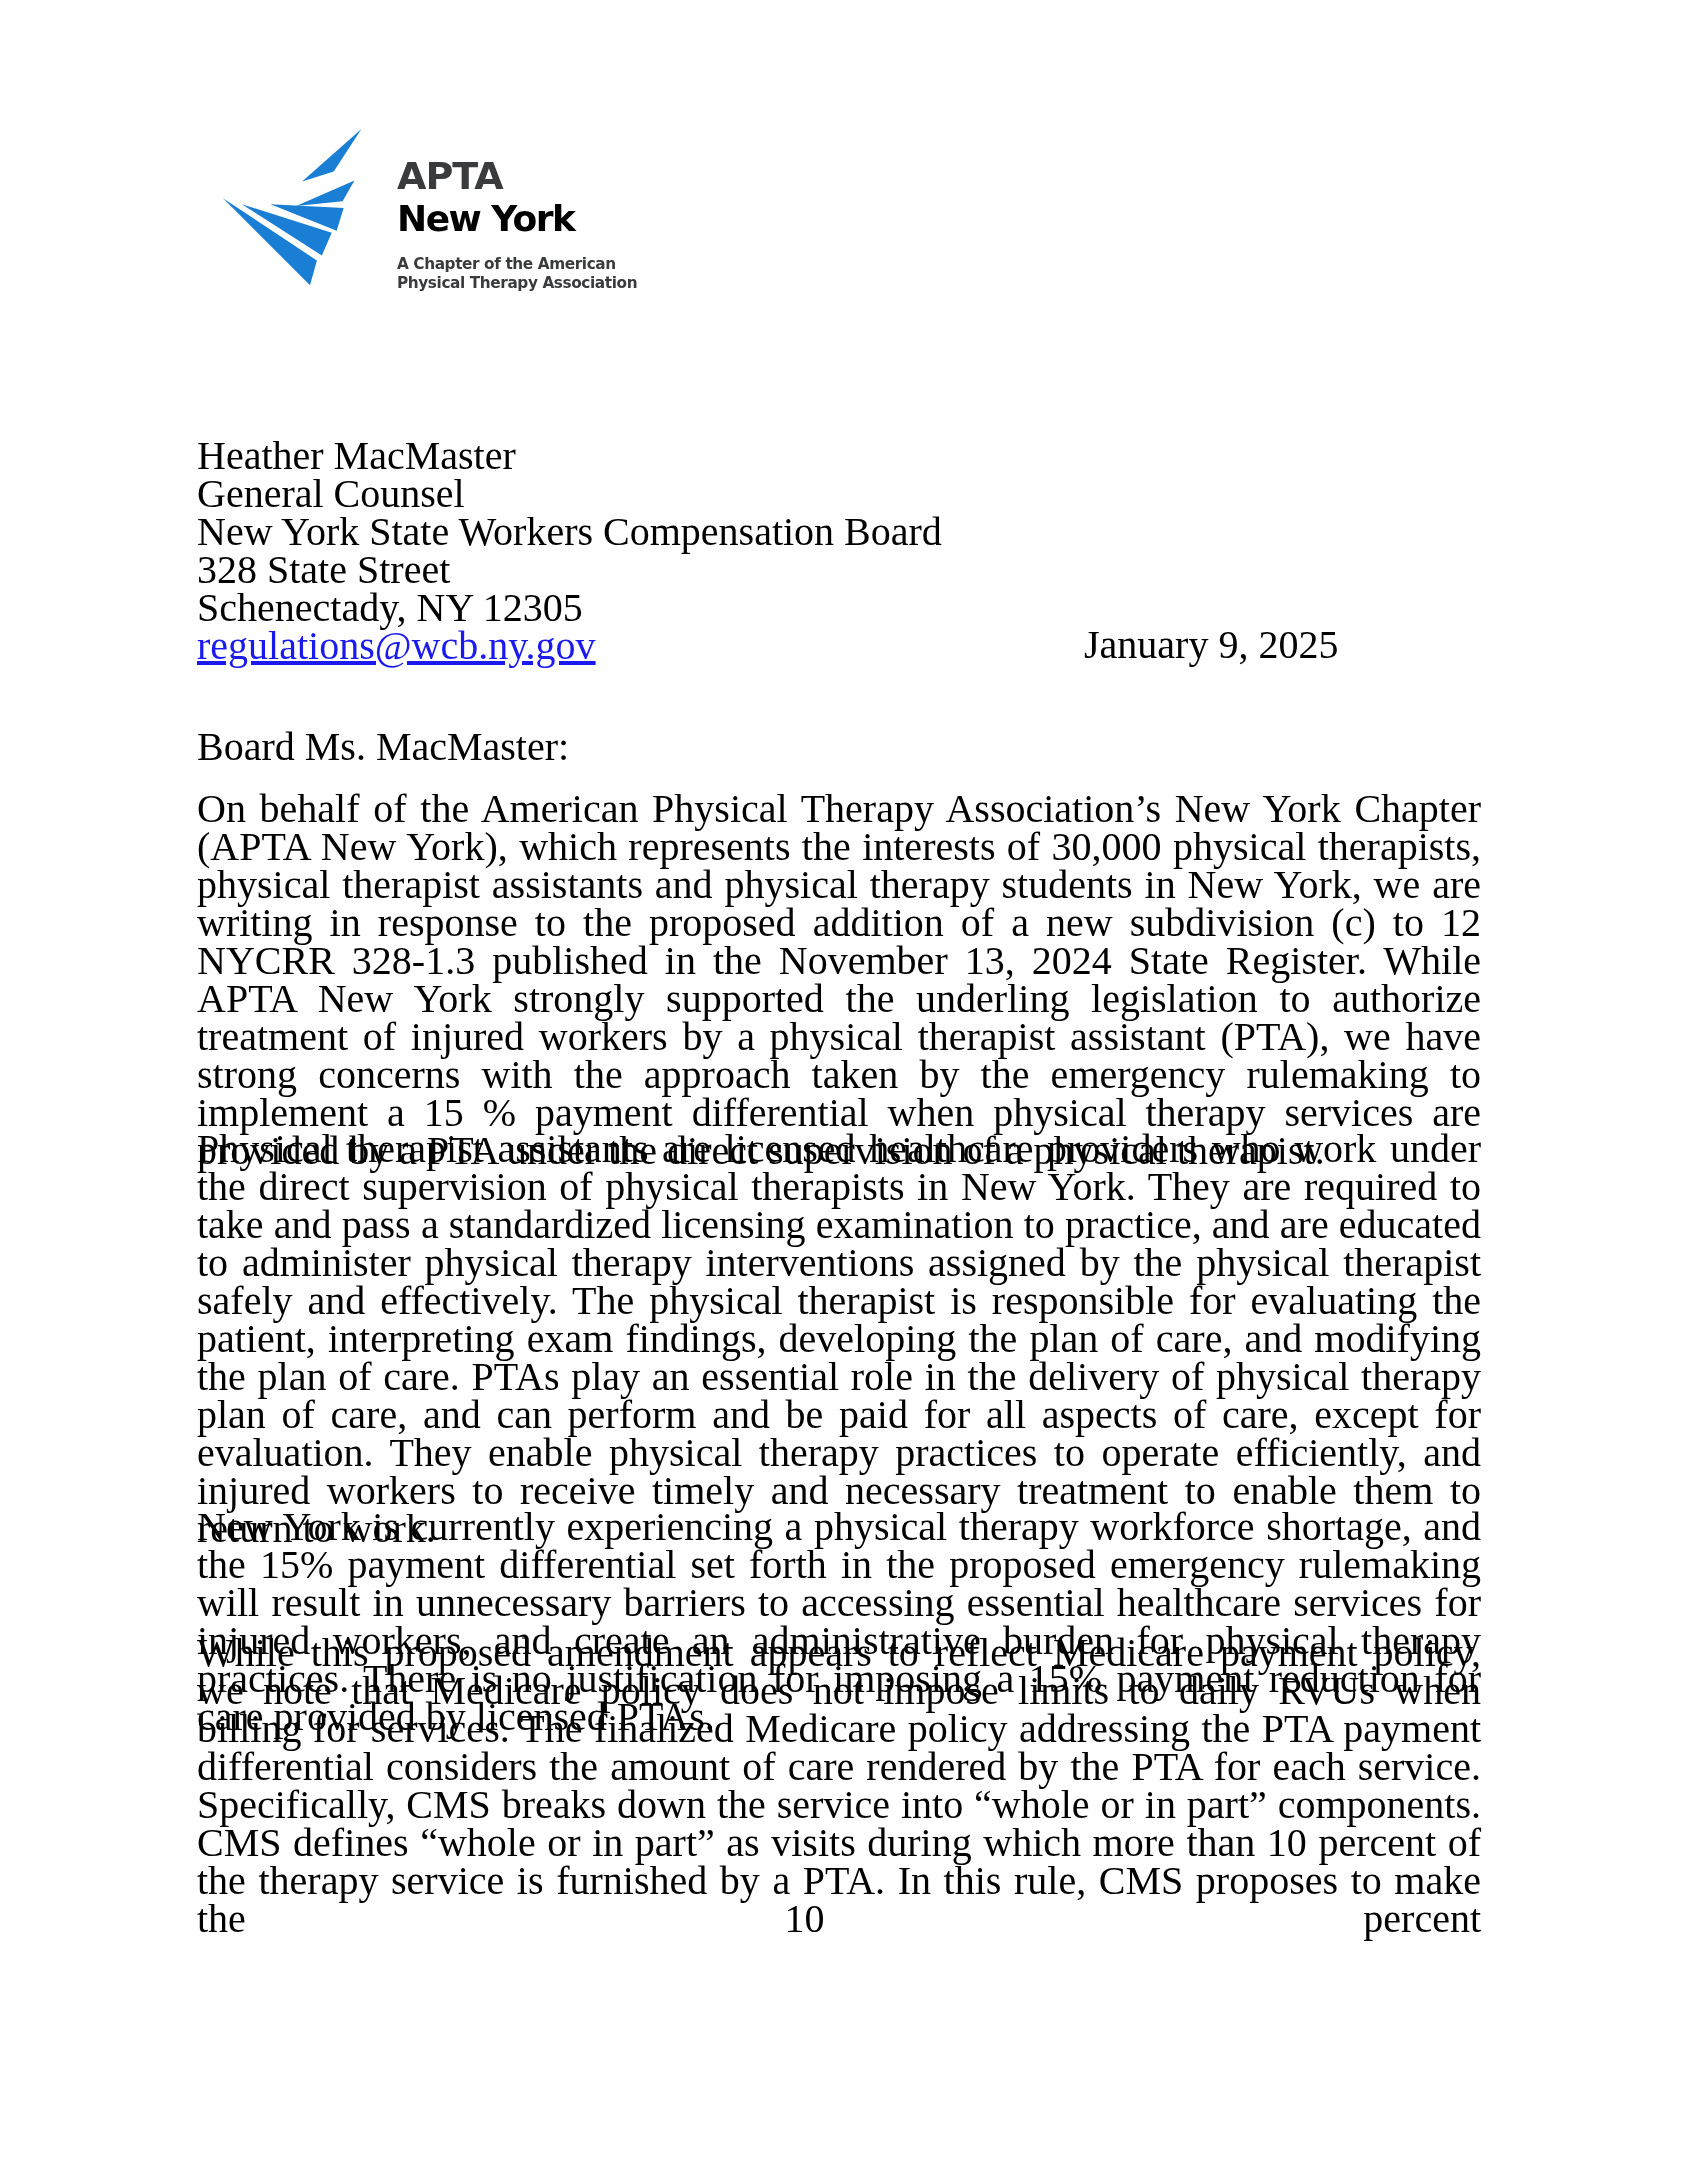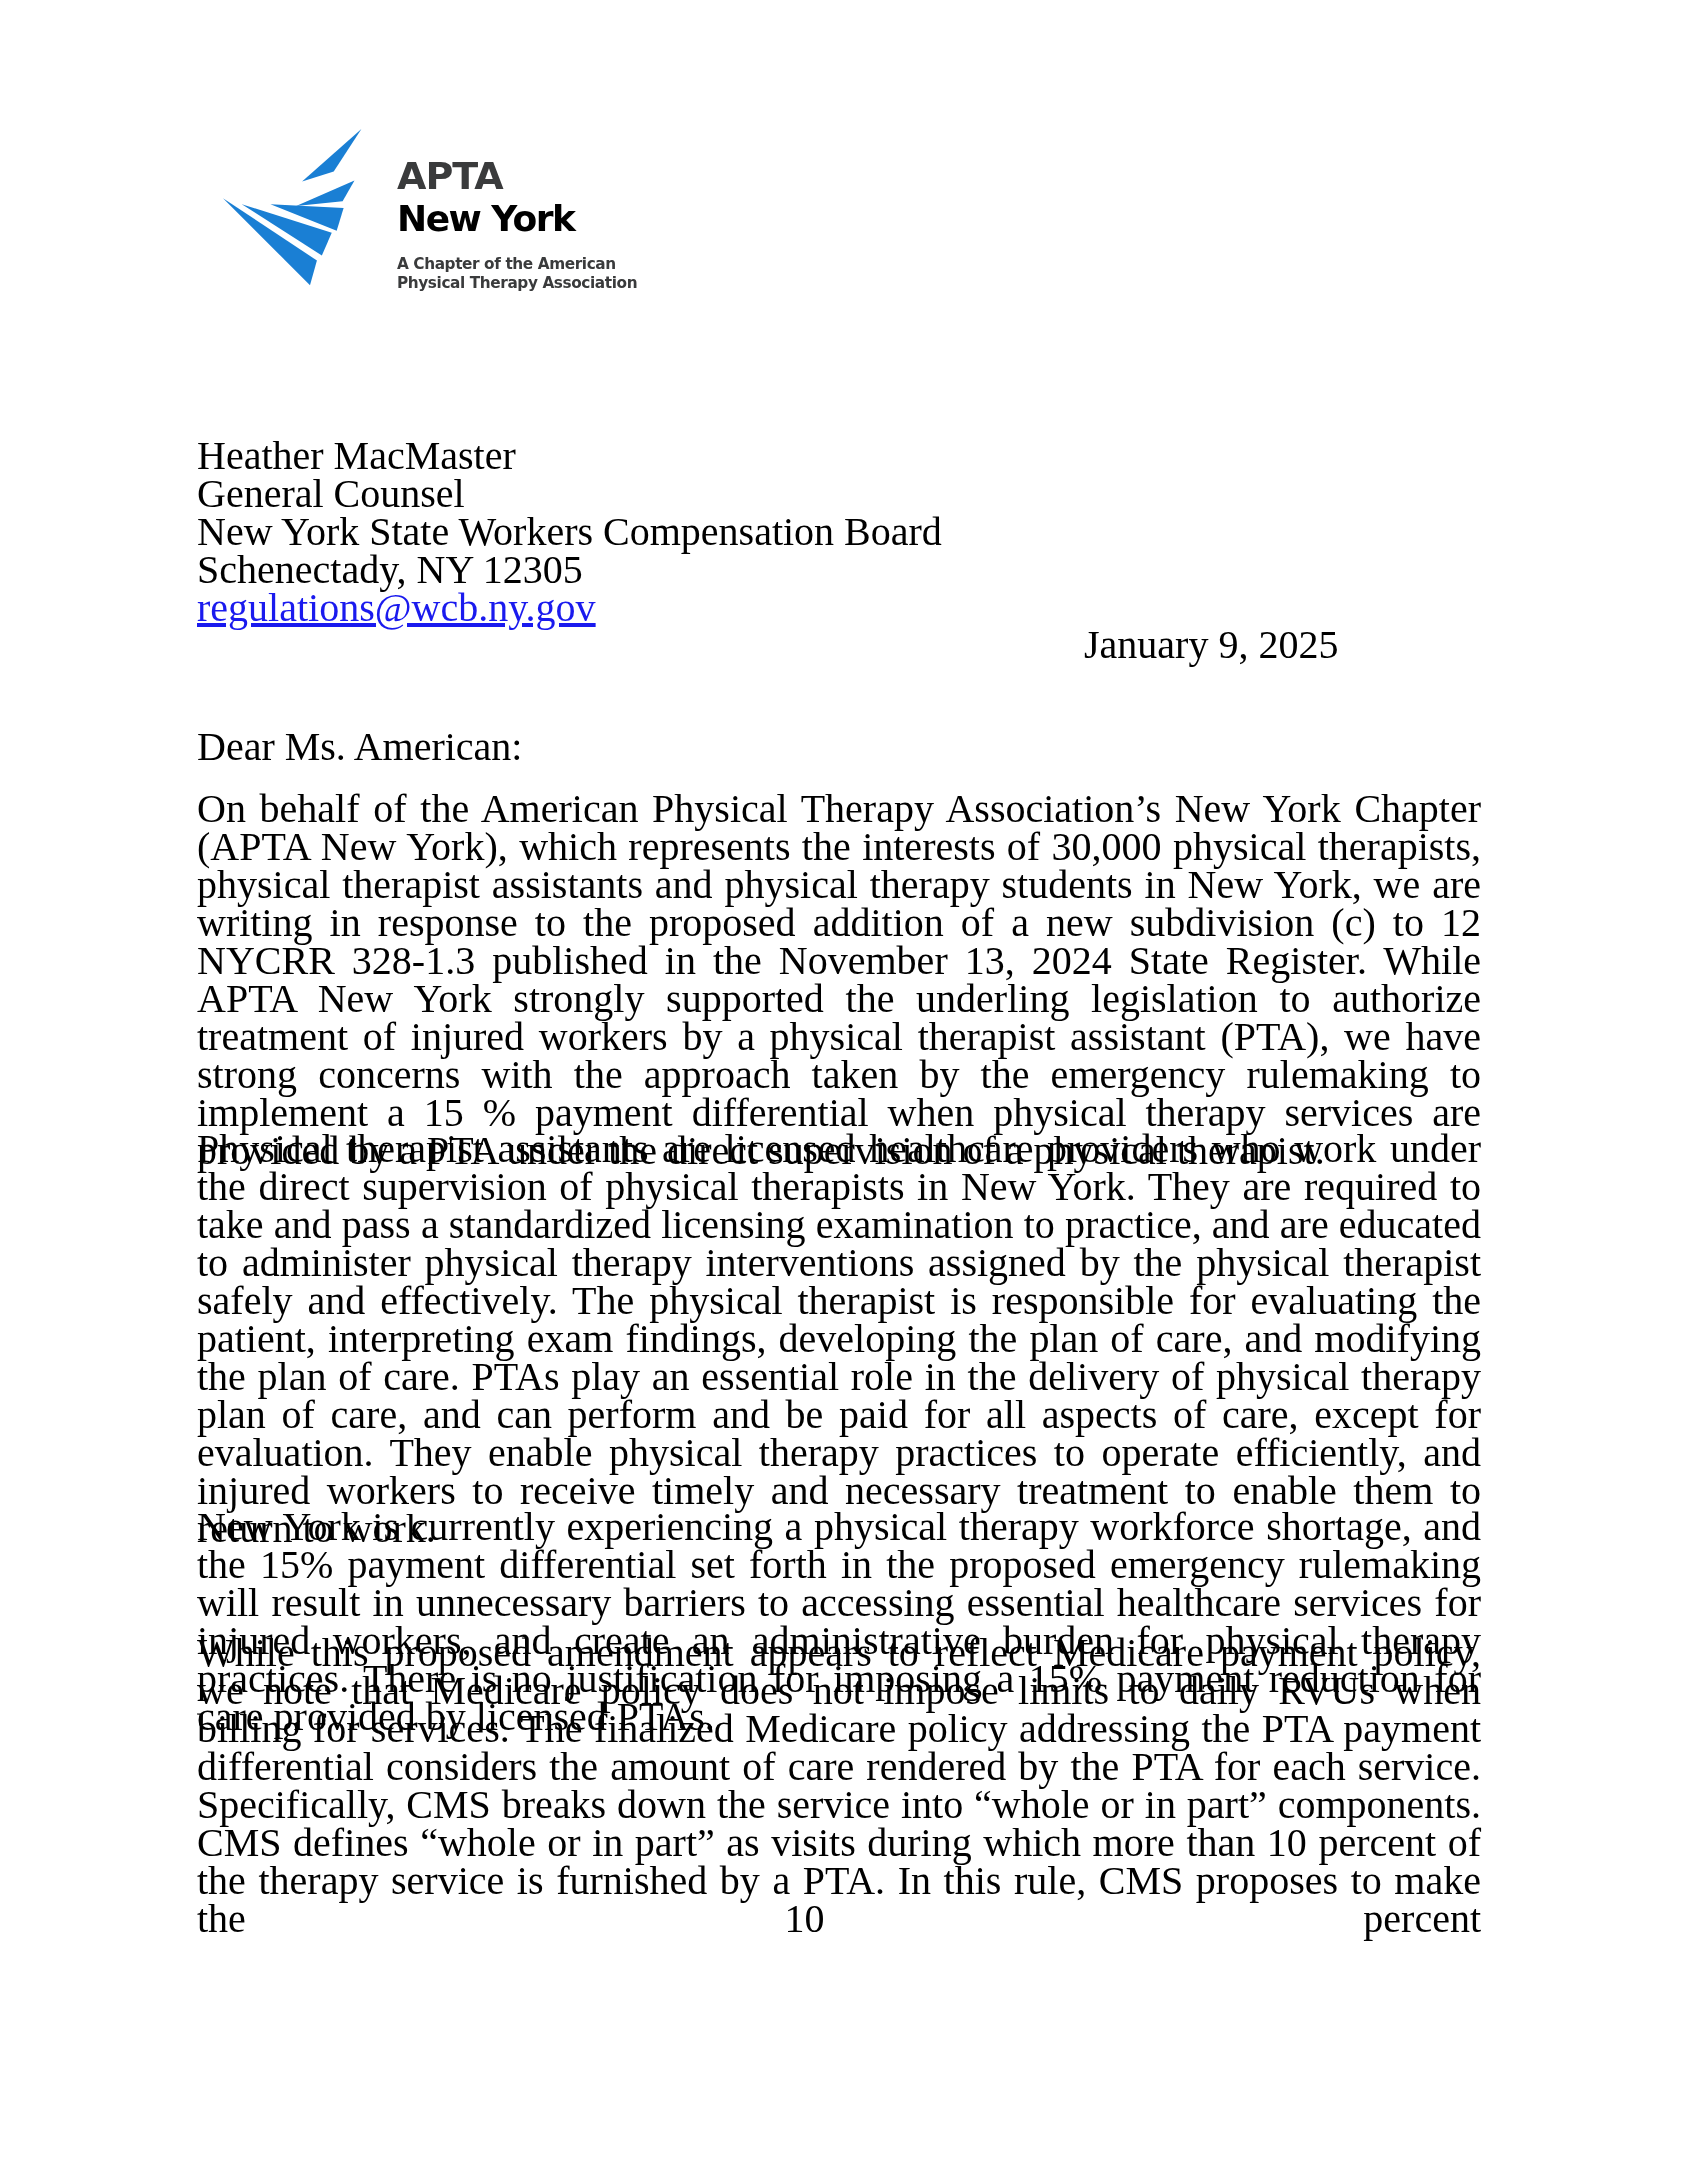--- a/index.html
+++ b/index.html
@@ -41,27 +41,28 @@
     <div class="logo-tag">
       <div>A Chapter of the American</div>
       <div>Physical Therapy Association</div>
     </div>
   </div>
 
   <div class="address text">
     <div>Heather MacMaster</div>
     <div>General Counsel</div>
     <div>New York State Workers Compensation Board</div>
+    <div>328 State Street</div>
     <div>Schenectady, NY 12305</div>
     <div><a class="email">regulations@wcb.ny.gov</a></div>
   </div>
 
   <div class="date text">January 9, 2025</div>
 
-  <div class="salutation text">Dear Ms. American:</div>
+  <div class="salutation text">Board Ms. MacMaster:</div>
 
   <p id="p1" class="para text">On behalf of the American Physical Therapy Association’s New York Chapter (APTA New York), which represents the interests of 30,000 physical therapists, physical therapist assistants and physical therapy students in New York, we are writing in response to the proposed addition of a new subdivision (c) to 12 NYCRR 328-1.3 published in the November 13, 2024 State Register. While APTA New York strongly supported the underling legislation to authorize treatment of injured workers by a physical therapist assistant (PTA), we have strong concerns with the approach taken by the emergency rulemaking to implement a 15 % payment differential when physical therapy services are provided by a PTA under the direct supervision of a physical therapist.</p>
   <p id="p2" class="para text">Physical therapist assistants are licensed healthcare providers who work under the direct supervision of physical therapists in New York.  They are required to take and pass a standardized licensing examination to practice, and are educated to administer physical therapy interventions assigned by the physical therapist safely and effectively. The physical therapist is responsible for evaluating the patient, interpreting exam findings, developing the plan of care, and modifying the plan of care.  PTAs play an essential role in the delivery of physical therapy plan of care, and can perform and be paid for all aspects of care, except for evaluation.  They enable physical therapy practices to operate efficiently, and injured workers to receive timely and necessary treatment to enable them to return to work.</p>
   <p id="p3" class="para text">New York is currently experiencing a physical therapy workforce shortage, and the 15% payment differential set forth in the proposed emergency rulemaking will result in unnecessary barriers to accessing essential healthcare services for injured workers, and create an administrative burden for physical therapy practices.  There is no justification for imposing a 15% payment reduction for care provided by licensed PTAs.</p>
   <p id="p4" class="para text">While this proposed amendment appears to reflect Medicare payment policy, we note that Medicare policy does not impose limits to daily RVUs when billing for services.    The finalized Medicare policy addressing the PTA payment differential considers the amount of care rendered by the PTA for each service.  Specifically, CMS breaks down the service into “whole or in part” components. CMS defines “whole or in part” as visits during which more than 10 percent of the therapy service is furnished by a PTA. In this rule, CMS proposes to make the 10 percent</p>
 
 </div>
 
 
 </body></html>

